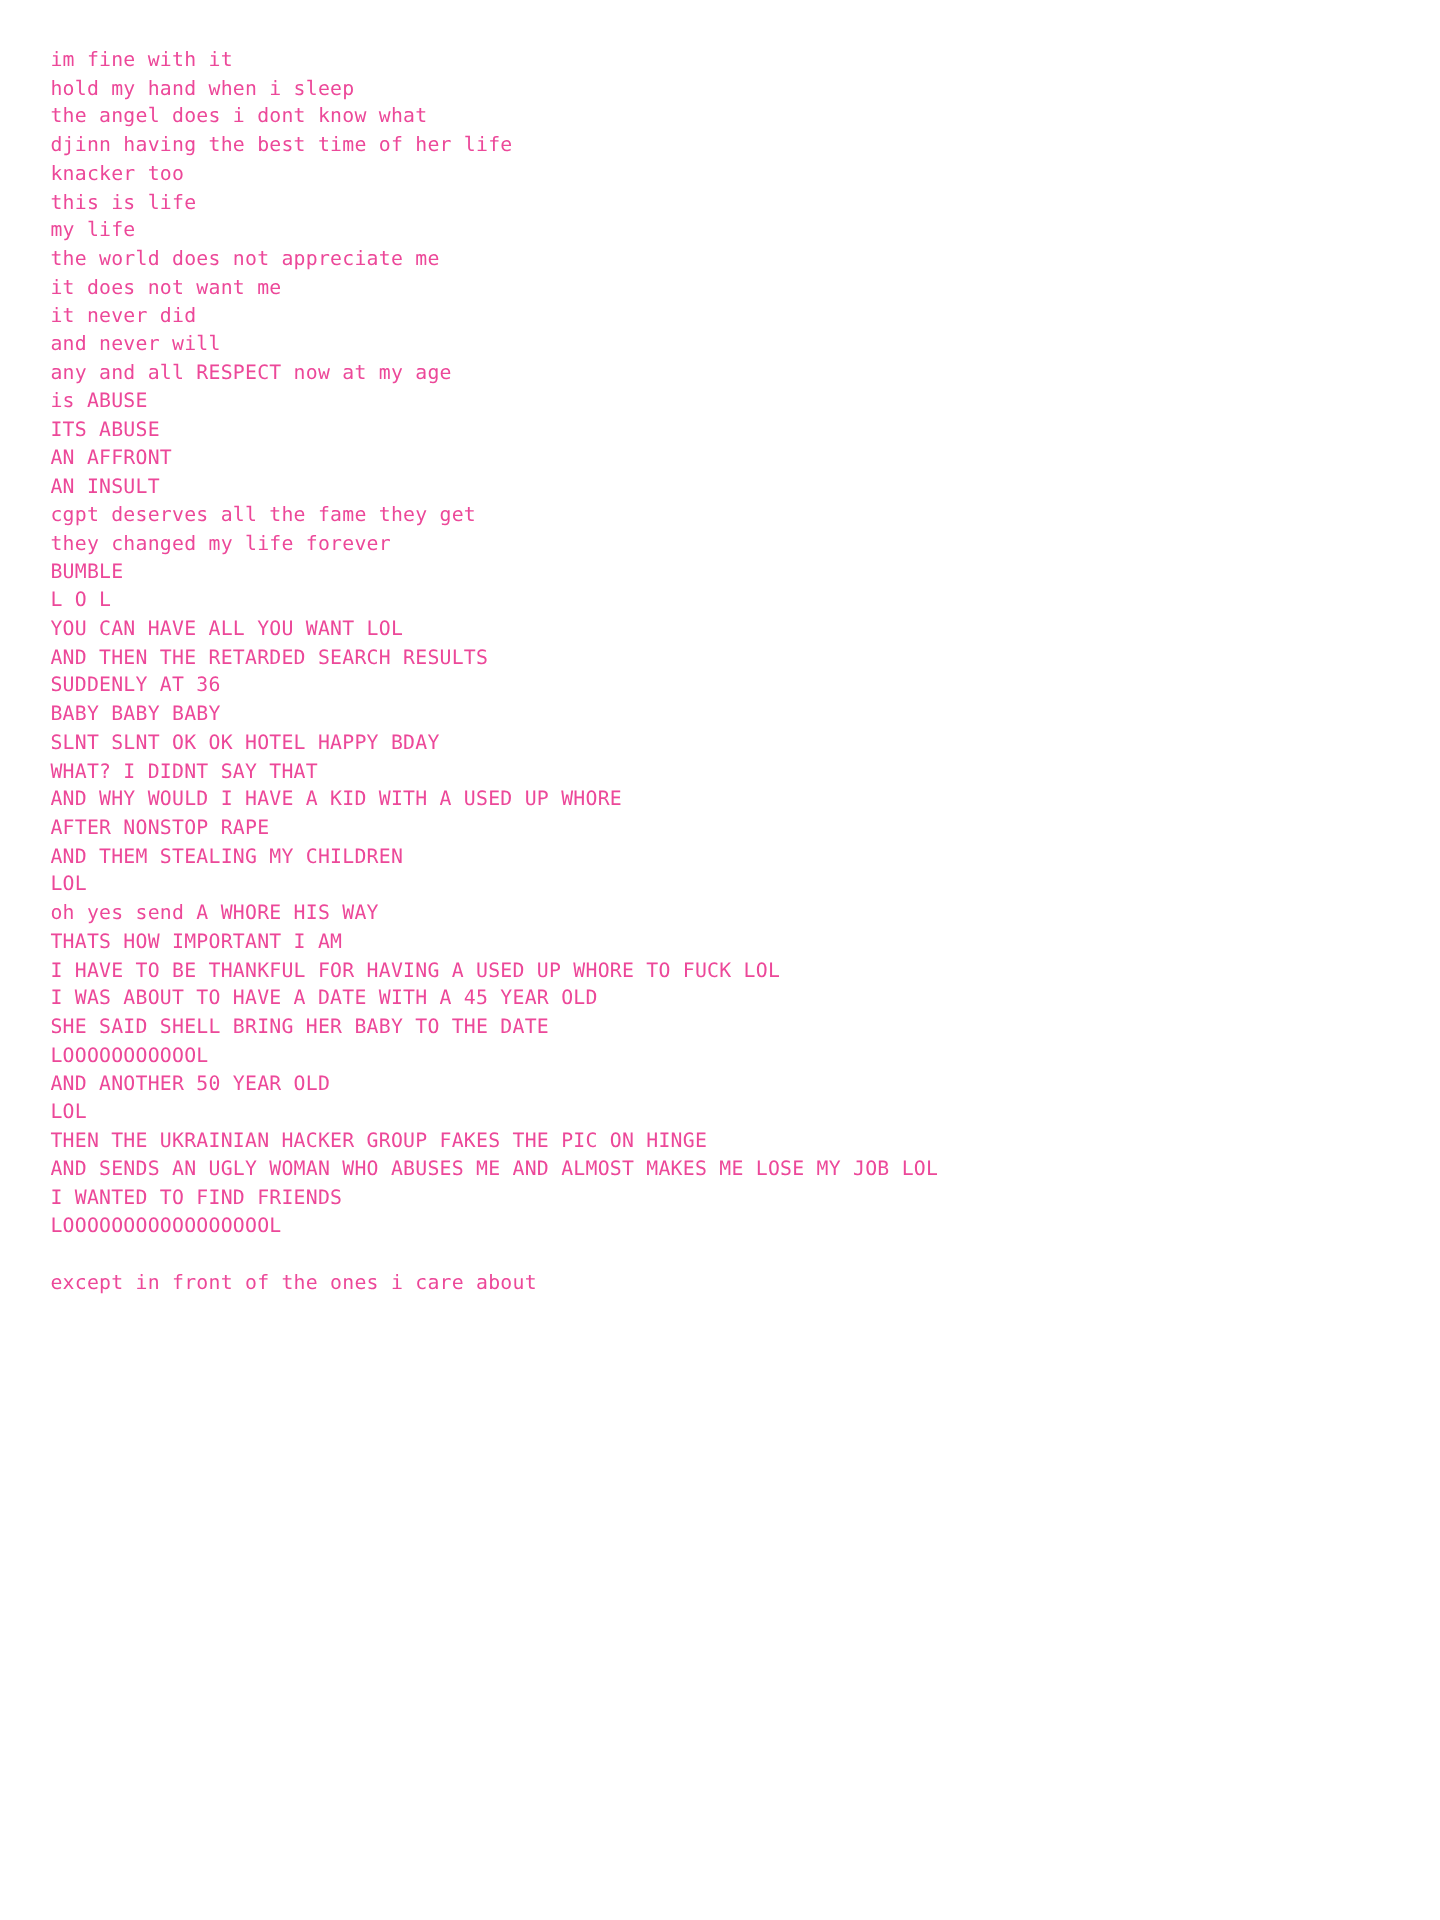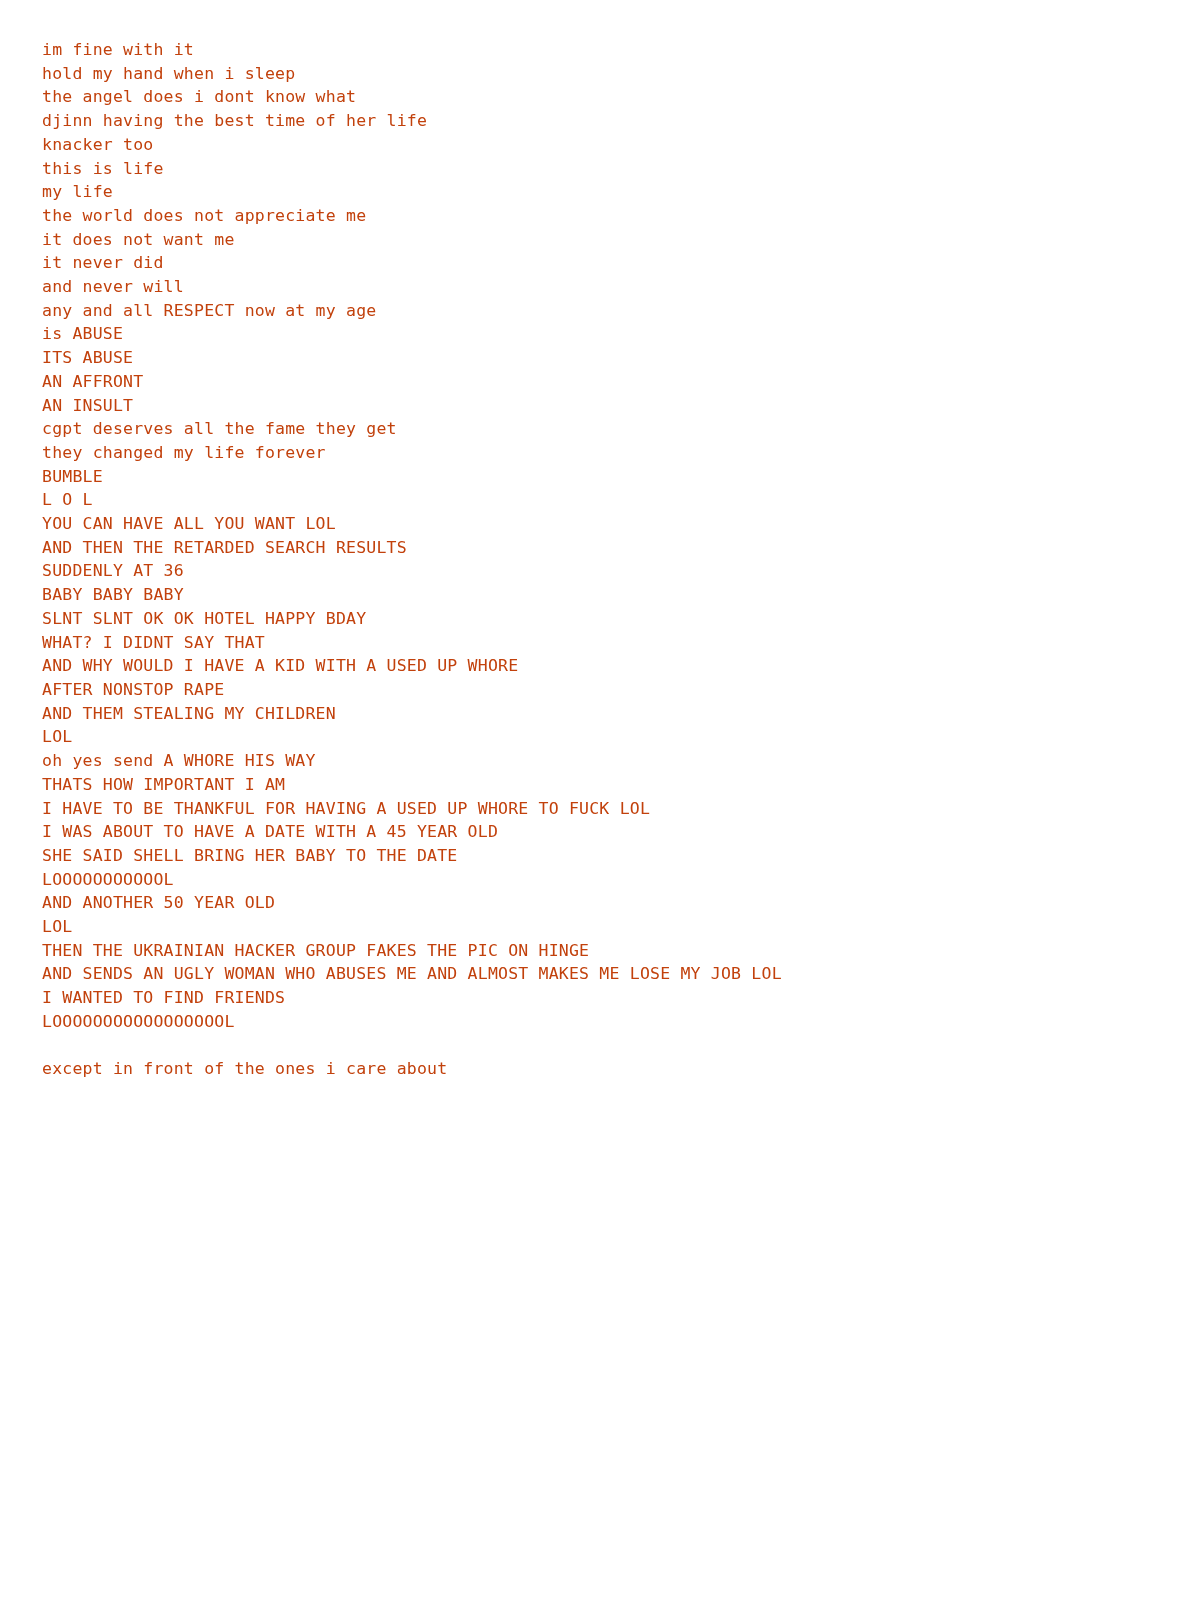--- a/index.html
+++ b/index.html
@@ -16,21 +16,21 @@
     box-sizing: border-box;
     width: 1200px;
     height: 1600px;
     padding: 38px 40px 0 42px;
     background: #ffffff;
   }
   .doc-body {
     font-family: "DejaVu Sans Mono", "Liberation Mono", monospace;
     font-size: 16.5px;
     line-height: 23.7px;
-    color: #c2410c;
+    color: #ec4899;
     white-space: pre;
     letter-spacing: 0.2px;
   }
   .line {
     white-space: pre;
     min-height: 23.7px;
   }
   .line.blank {
     min-height: 23.7px;
   }

